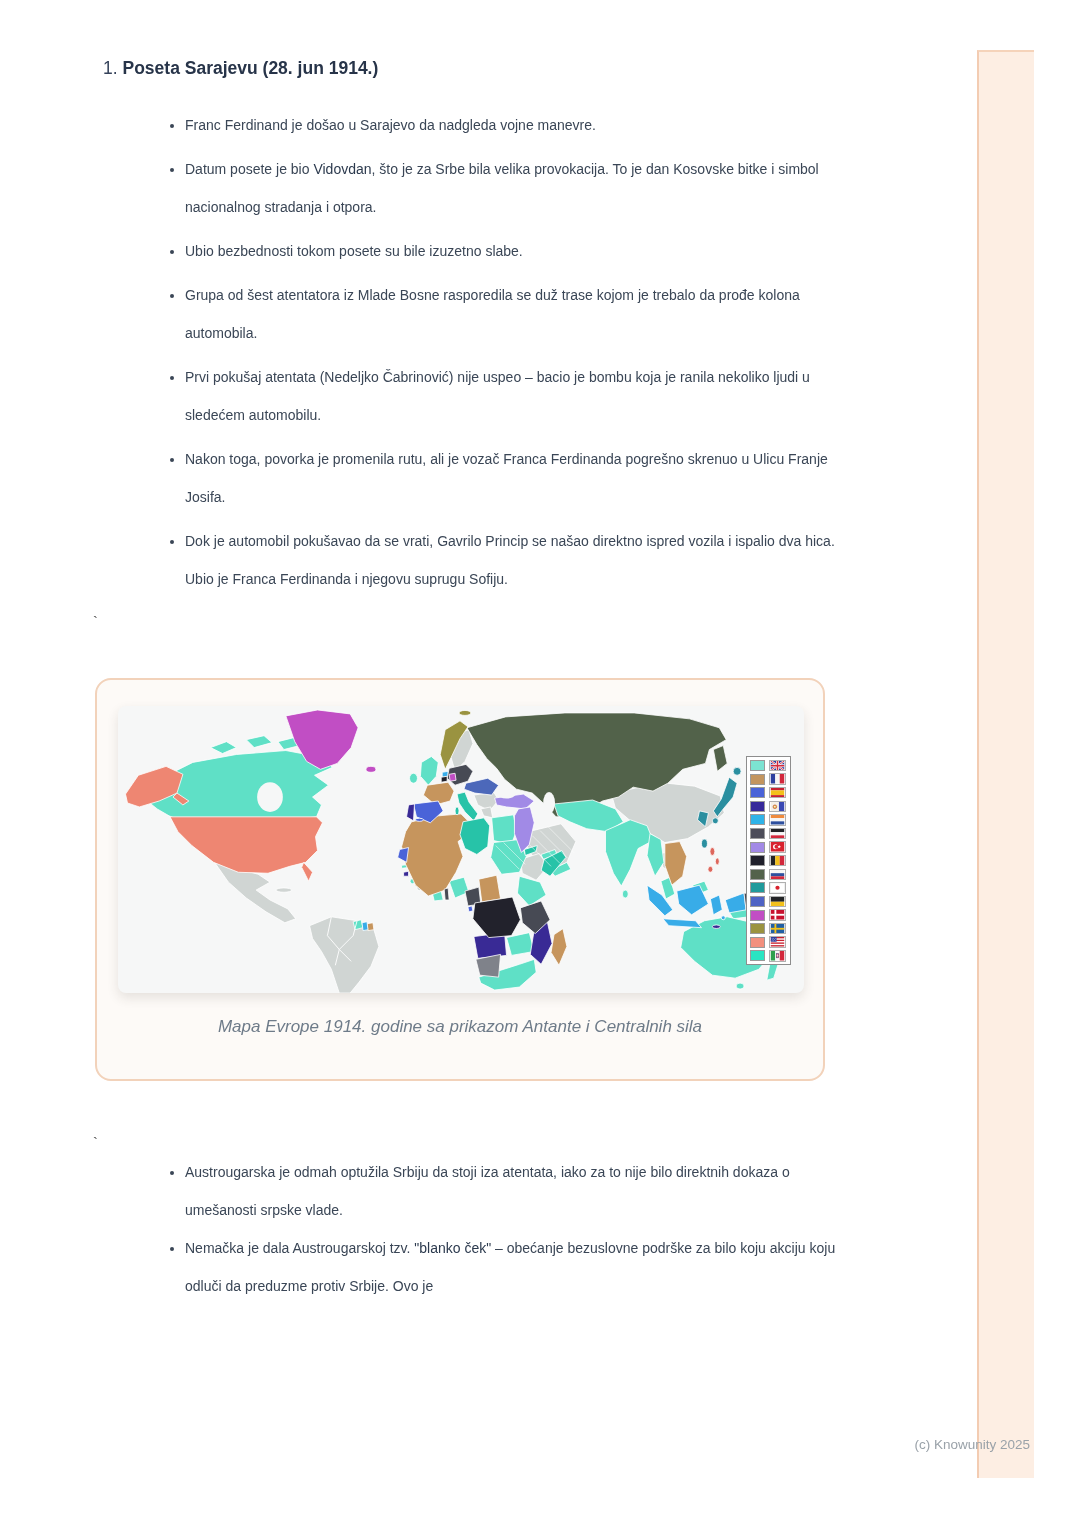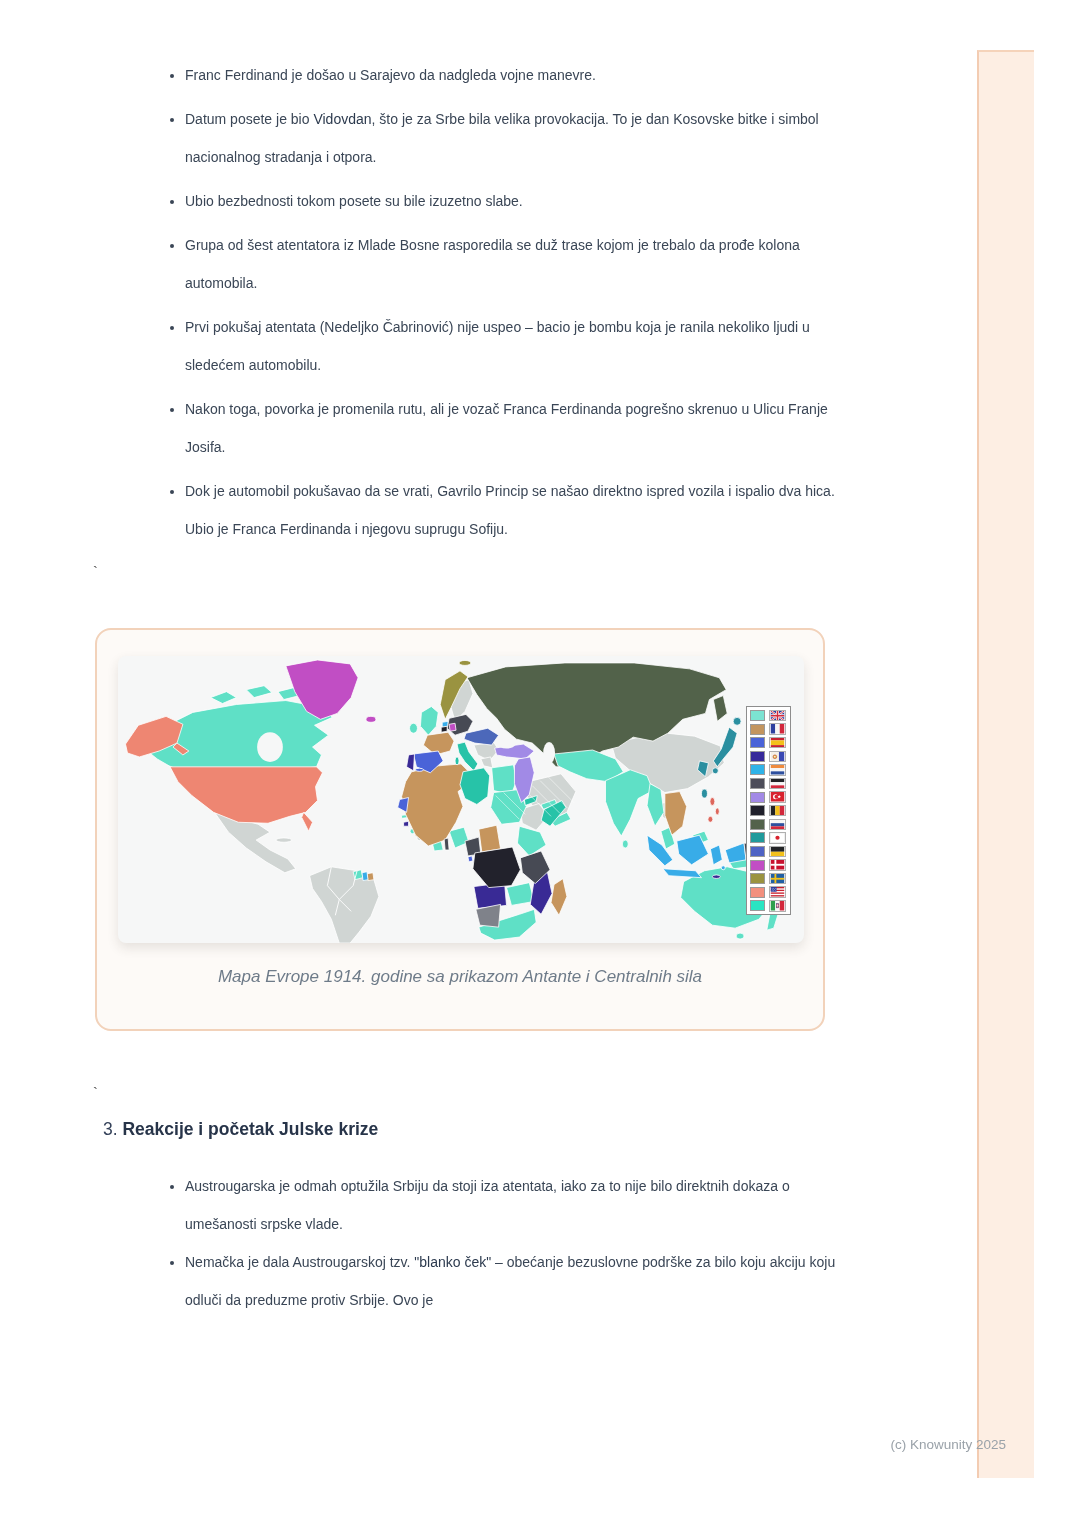--- a/index.html
+++ b/index.html
@@ -42,32 +42,36 @@
     border:1px solid #8d8d8d; padding:3px 3px; display:flex; flex-direction:column; gap:2.6px;
   }
   .legend-row { display:flex; align-items:center; gap:4px; height:11px; }
   .legend-swatch { width:15px; height:11px; border:1px solid #9a9a9a; flex:none; }
   .legend-flag { width:17px; height:11.5px; flex:none; border:1px solid #b0b0b0; line-height:0; }
   .legend-flag svg { width:100%; height:100%; display:block; }
   .map-caption {
     margin-top:24px; text-align:center; font-style:italic; font-size:17px; color:#6e7b89;
   }
   .footer-note {
-    position:absolute; right:74px; bottom:76px; font-size:13.5px; color:#9aa2a9; z-index:5;
+    position:absolute; right:50px; bottom:76px; font-size:13.5px; color:#9aa2a9; z-index:5;
   }
 </style>
 </head>
 <body>
 
 <div class="page">
   <div class="side-stripe"></div>
 
   <main class="content">
 
     <section>
+      <h3 class="sec-heading">
+        <span class="sec-num">1.</span>
+        <span class="sec-title">Poseta Sarajevu (28. jun 1914.)</span>
+      </h3>
       <ul class="bullets">
           <li><span>Franc Ferdinand je došao u Sarajevo da nadgleda vojne manevre.</span></li>
           <li><span>Datum posete je bio </span><strong>Vidovdan</strong><span>, što je za Srbe bila velika provokacija. To je dan Kosovske bitke i simbol nacionalnog stradanja i otpora.</span></li>
           <li><span>Ubio bezbednosti tokom posete su bile izuzetno slabe.</span></li>
         </ul>
     </section>
 
     <section>
       <ul class="bullets">
           <li><span>Grupa od šest atentatora iz Mlade Bosne rasporedila se duž trase kojom je trebalo da prođe kolona automobila.</span></li>
@@ -424,24 +428,20 @@
               </span>
             </div>
           </div>
       </div>
       <figcaption class="map-caption">Mapa Evrope 1914. godine sa prikazom Antante i Centralnih sila</figcaption>
     </figure>
 
     <div class="stray-mark second">`</div>
 
     <section>
-      <h3 class="sec-heading">
-        <span class="sec-num">3.</span>
-        <span class="sec-title">Reakcije i početak Julske krize</span>
-      </h3>
       <ul class="bullets tight">
           <li><span>Austrougarska je odmah optužila Srbiju da stoji iza atentata, iako za to nije bilo direktnih dokaza o umešanosti srpske vlade.</span></li>
           <li><span>Nemačka je dala Austrougarskoj tzv. </span><strong>"blanko ček"</strong><span> – obećanje bezuslovne podrške za bilo koju akciju koju odluči da preduzme protiv Srbije. Ovo je</span></li>
         </ul>
     </section>
 
   </main>
 
   <div class="footer-note">(c) Knowunity 2025</div>
 </div>

